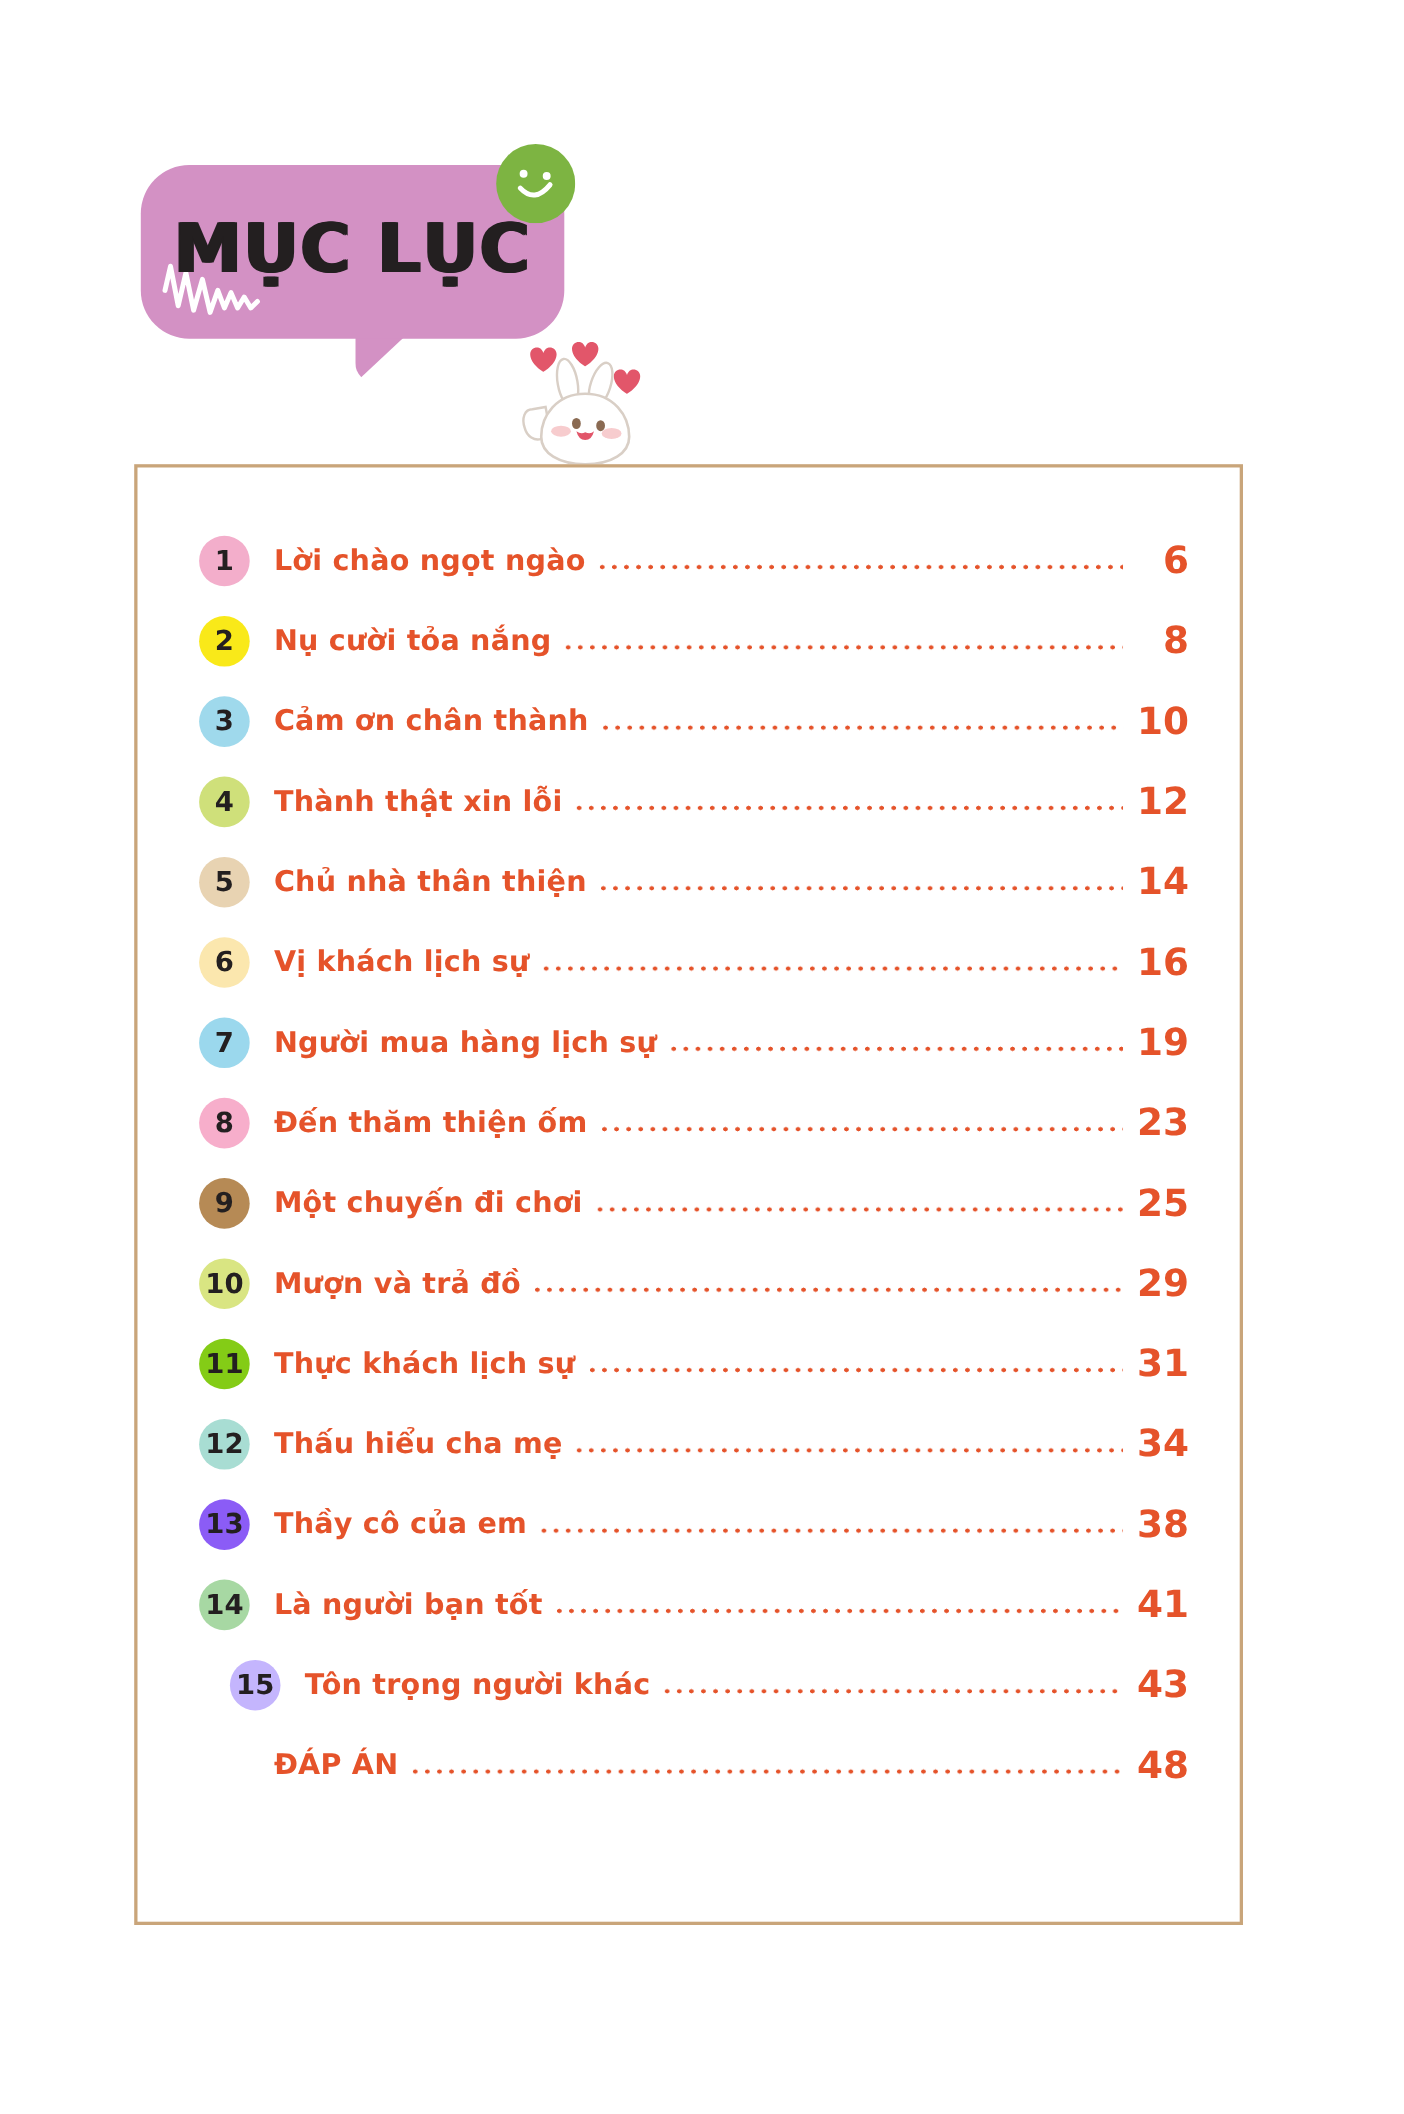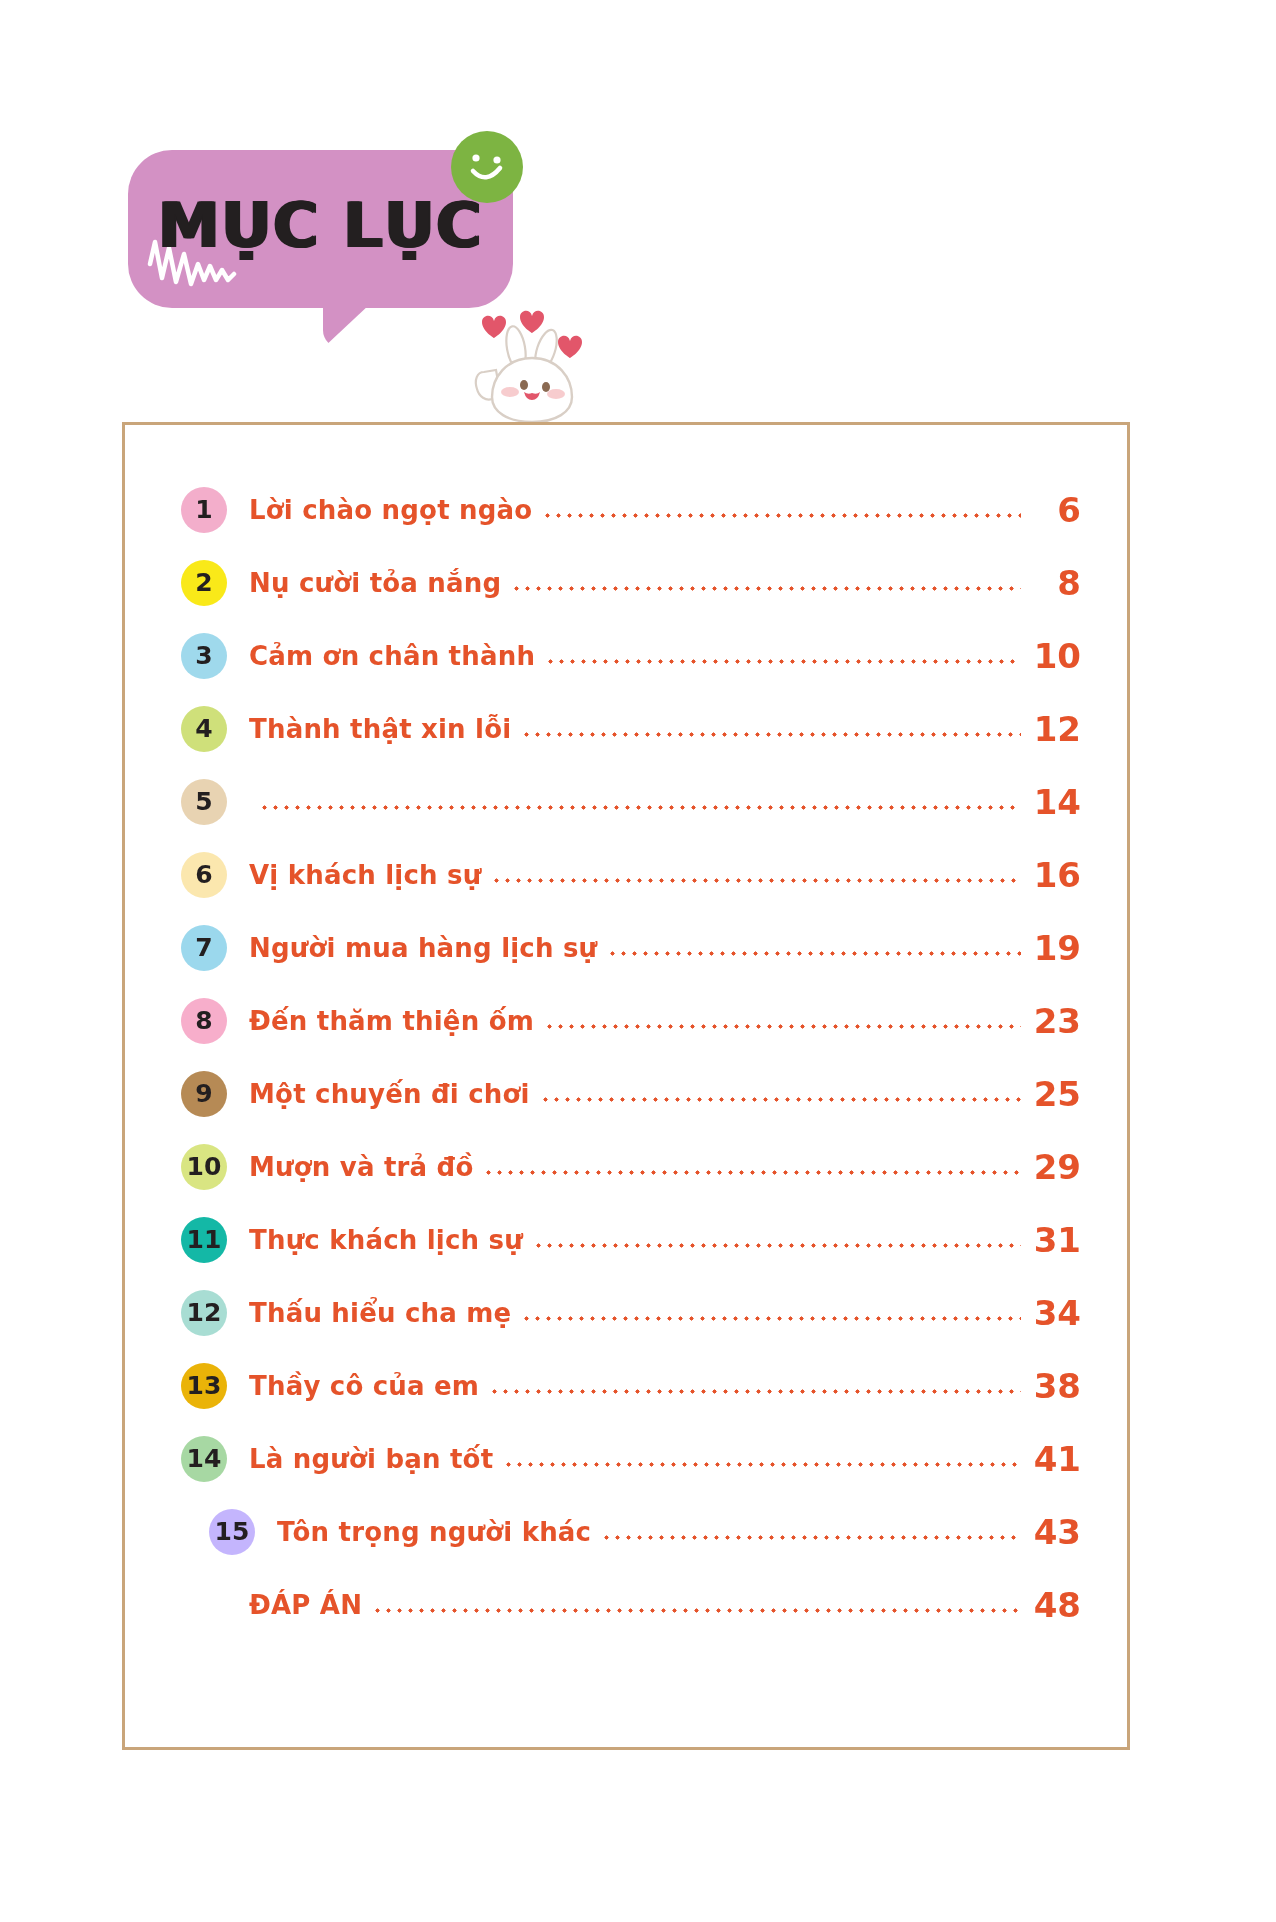--- a/index.html
+++ b/index.html
@@ -246,20 +246,21 @@
         <div class="page-num">10</div>
       </div>
       <div class="toc-row">
         <div class="badge" style="background: rgb(207, 224, 122);">4</div>
         <div class="row-title">Thành thật xin lỗi</div>
         <div class="dots"></div>
         <div class="page-num">12</div>
       </div>
       <div class="toc-row">
         <div class="badge" style="background: rgb(232, 211, 178);">5</div>
+        <div class="row-title">Chủ nhà thân thiện</div>
         <div class="dots"></div>
         <div class="page-num">14</div>
       </div>
       <div class="toc-row">
         <div class="badge" style="background: rgb(251, 231, 174);">6</div>
         <div class="row-title">Vị khách lịch sự</div>
         <div class="dots"></div>
         <div class="page-num">16</div>
       </div>
       <div class="toc-row">
@@ -280,33 +281,33 @@
         <div class="dots"></div>
         <div class="page-num">25</div>
       </div>
       <div class="toc-row">
         <div class="badge" style="background: rgb(217, 229, 130);">10</div>
         <div class="row-title">Mượn và trả đồ</div>
         <div class="dots"></div>
         <div class="page-num">29</div>
       </div>
       <div class="toc-row">
-        <div class="badge" style="background: #14b8a6;">11</div>
+        <div class="badge" style="background: #84cc16;">11</div>
         <div class="row-title">Thực khách lịch sự</div>
         <div class="dots"></div>
         <div class="page-num">31</div>
       </div>
       <div class="toc-row">
         <div class="badge" style="background: rgb(168, 221, 211);">12</div>
         <div class="row-title">Thấu hiểu cha mẹ</div>
         <div class="dots"></div>
         <div class="page-num">34</div>
       </div>
       <div class="toc-row">
-        <div class="badge" style="background: #eab308;">13</div>
+        <div class="badge" style="background: #8b5cf6;">13</div>
         <div class="row-title">Thầy cô của em</div>
         <div class="dots"></div>
         <div class="page-num">38</div>
       </div>
       <div class="toc-row">
         <div class="badge" style="background: rgb(167, 216, 163);">14</div>
         <div class="row-title">Là người bạn tốt</div>
         <div class="dots"></div>
         <div class="page-num">41</div>
       </div>

